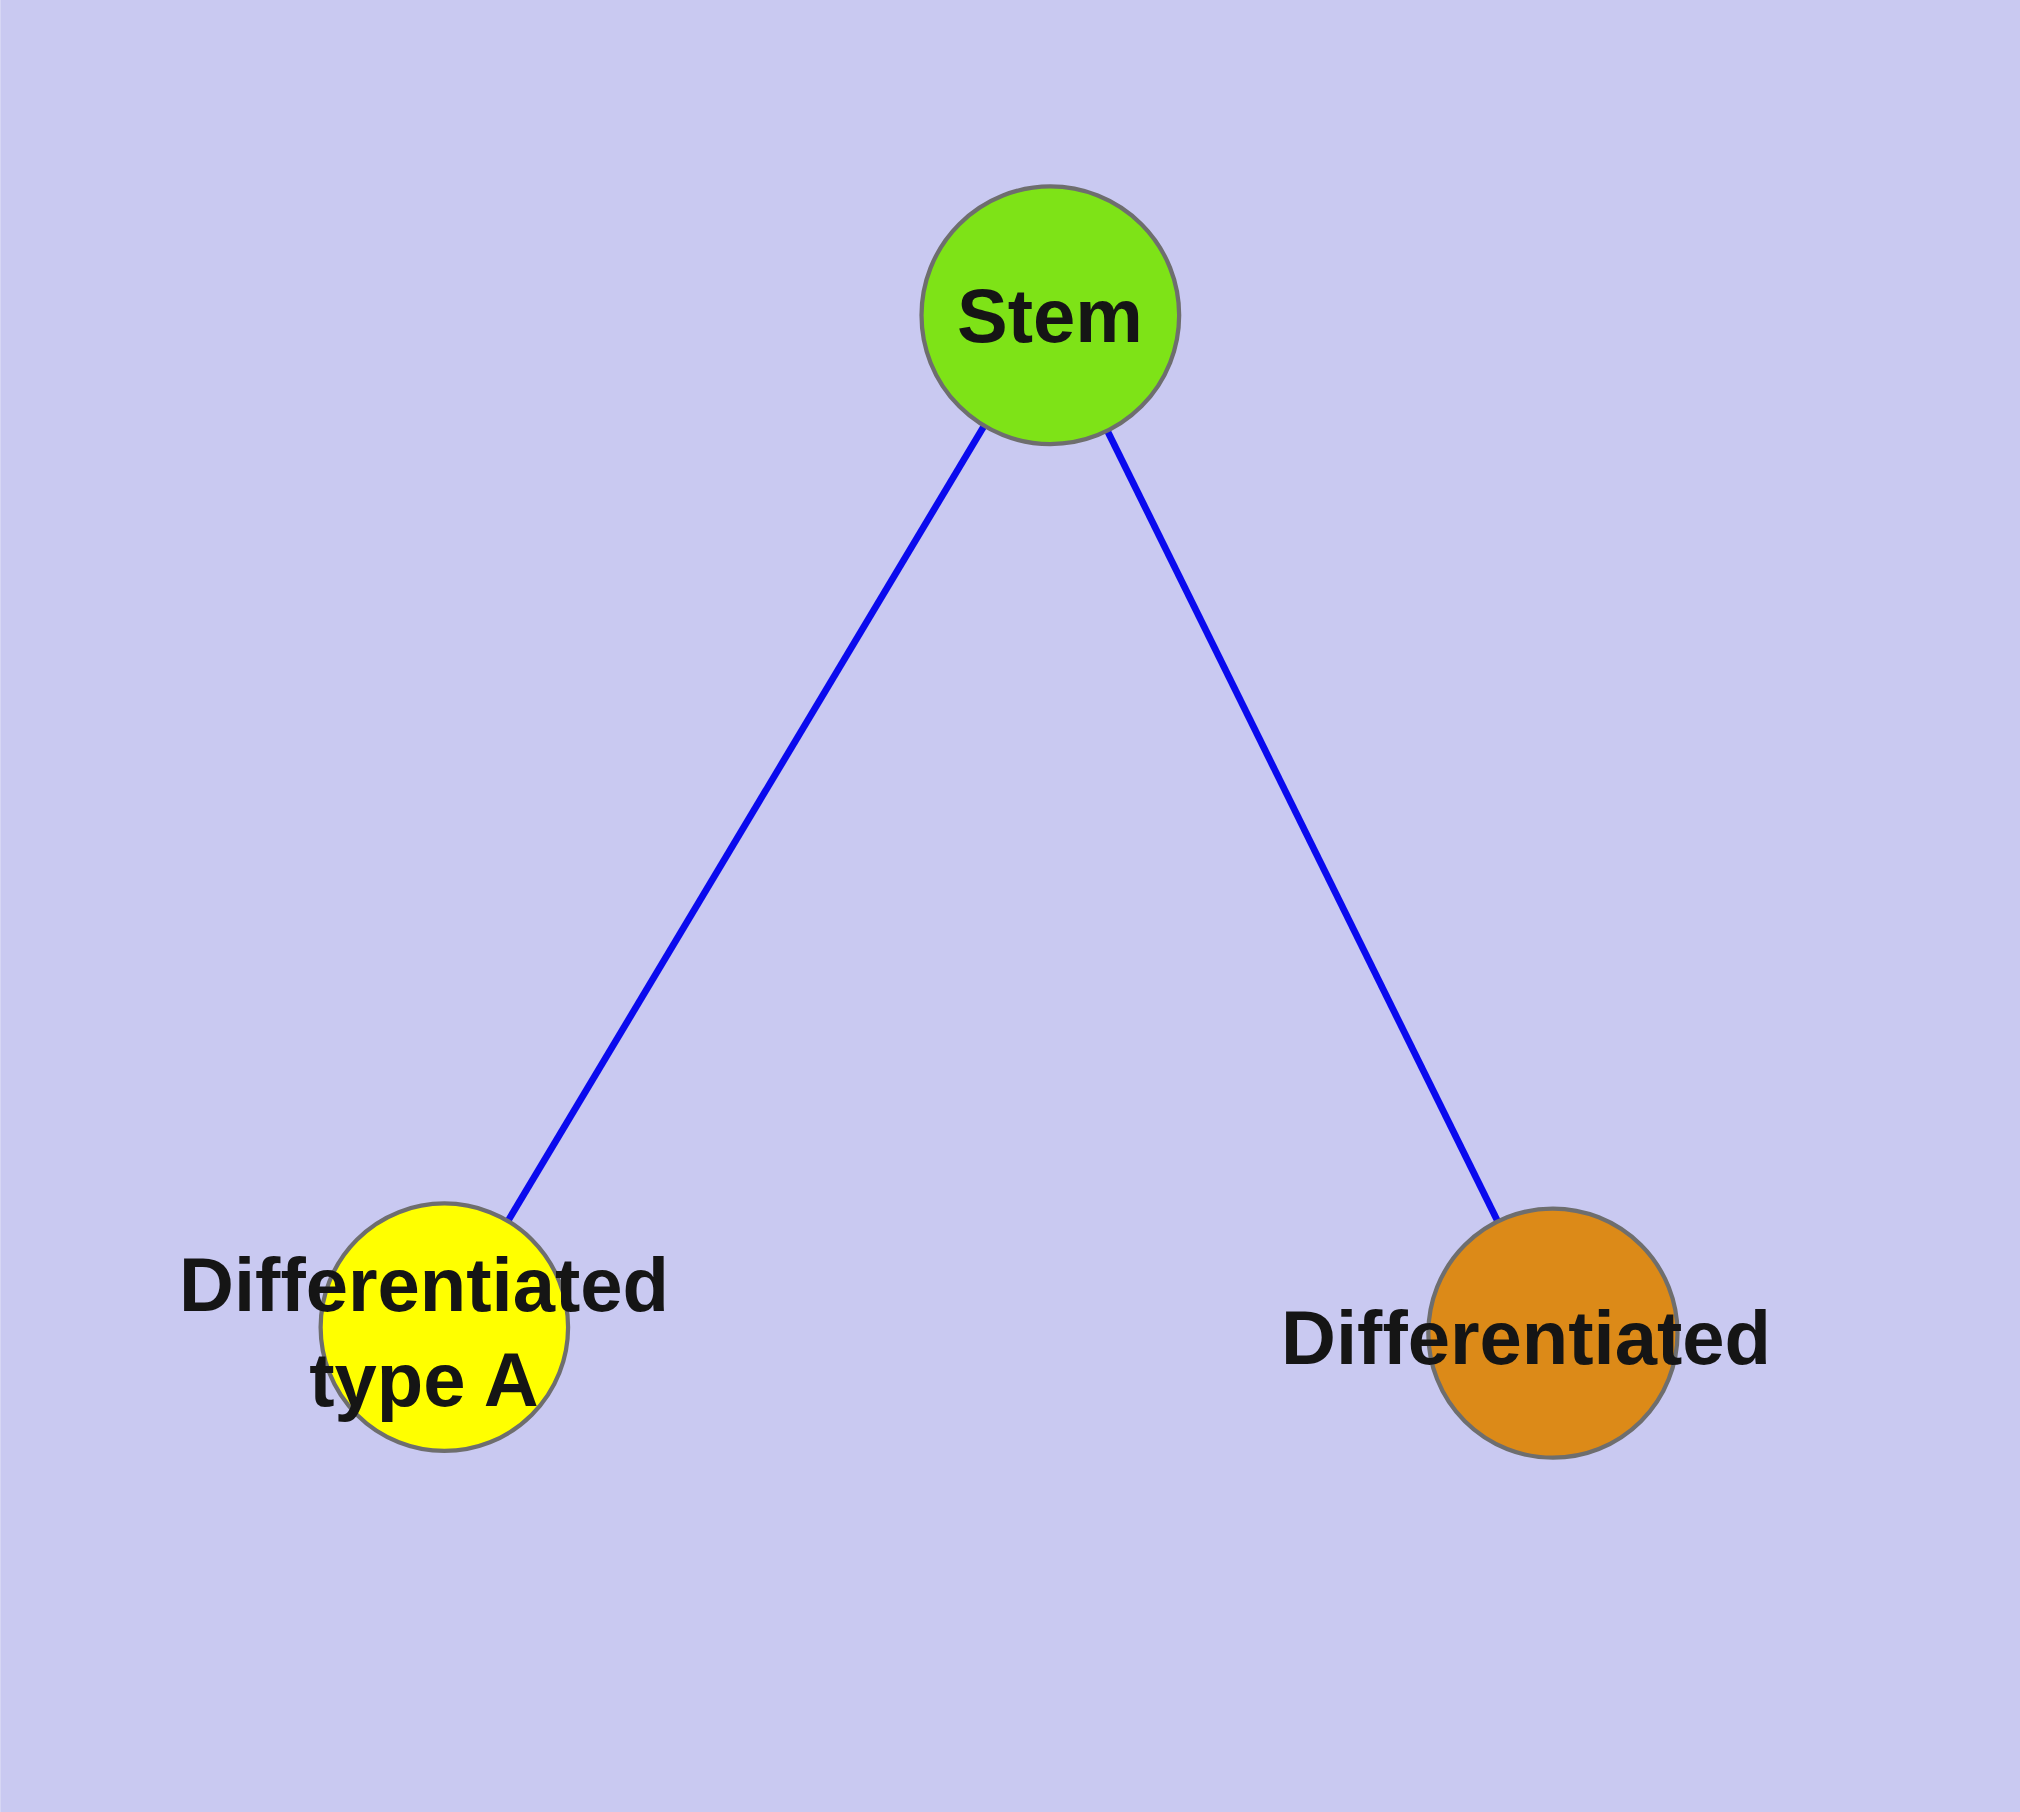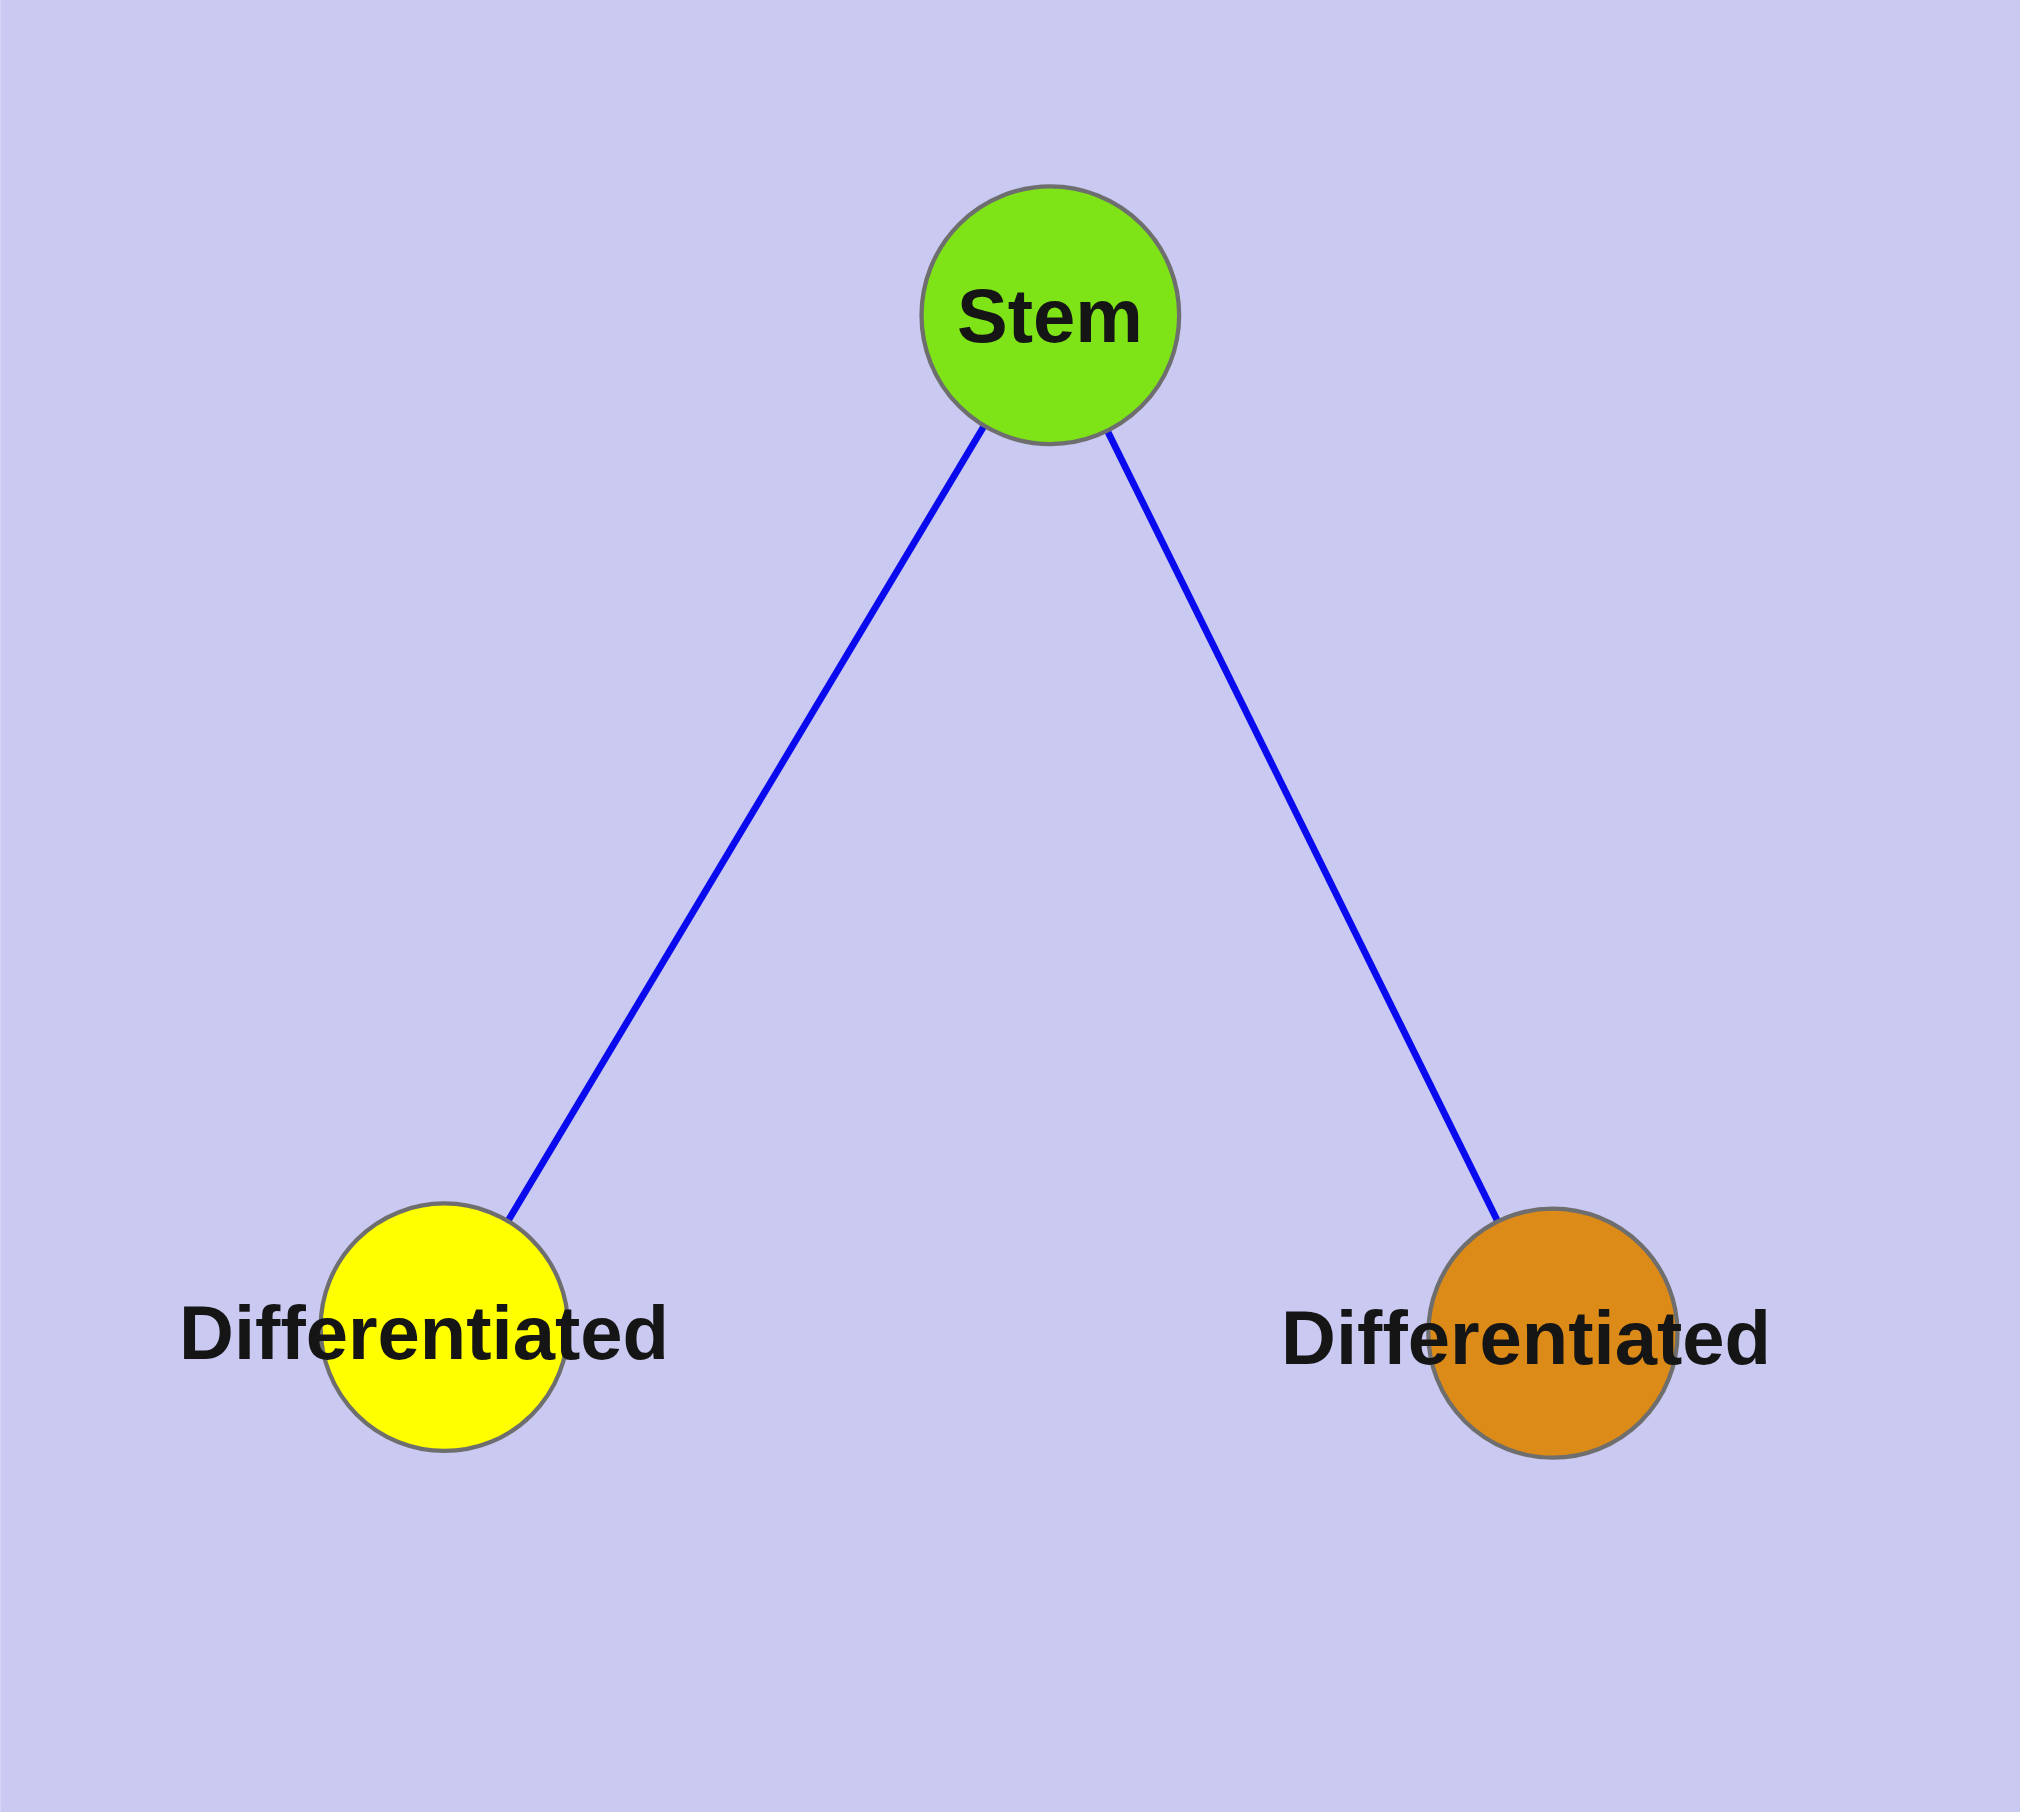--- a/index.html
+++ b/index.html
@@ -50,20 +50,21 @@
 
     <circle cx="524" cy="1566" r="146" stroke-width="5" fill="#ffff00" stroke="#6e6e6e"></circle>
 
     <circle cx="1832" cy="1573" r="147" stroke-width="5" fill="#dc8a18" stroke="#6e6e6e"></circle>
   </svg>
 
   <div class="node-label" style="left:1050px; top:315px;">Stem</div>
 
   <div class="node-label" style="left:424px; top:1332px;">
     <div>Differentiated</div>
+    <div>type A</div>
   </div>
 
   <div class="node-label" style="left:1526px; top:1337px;">
     <div>Differentiated</div>
   </div>
 
 </div>
 
 
 </body></html>

